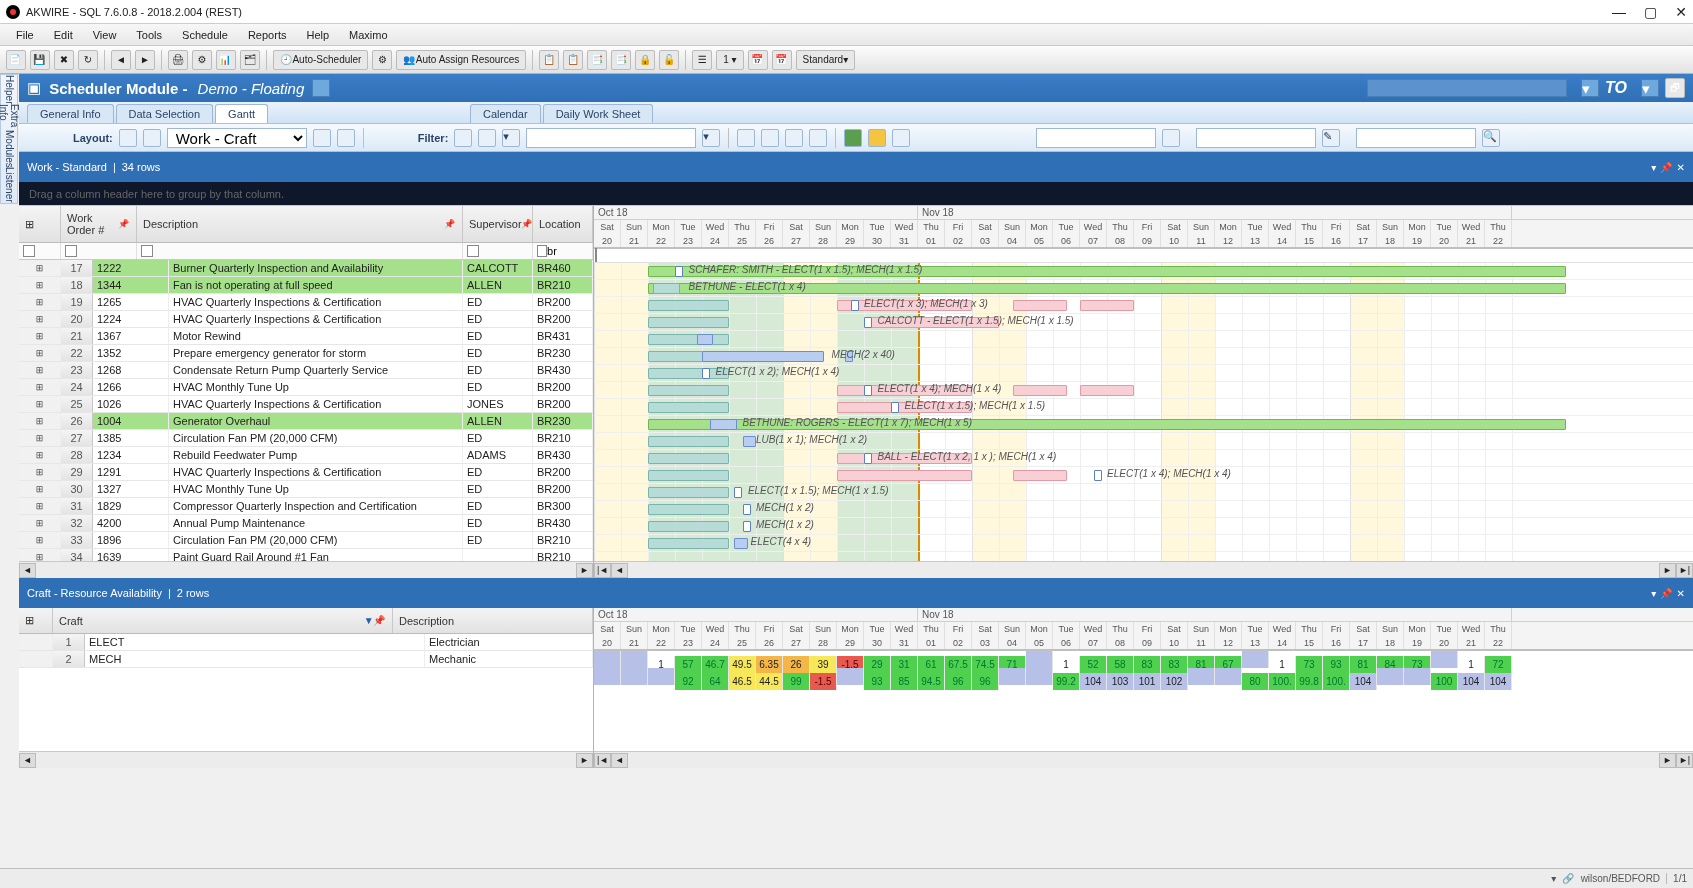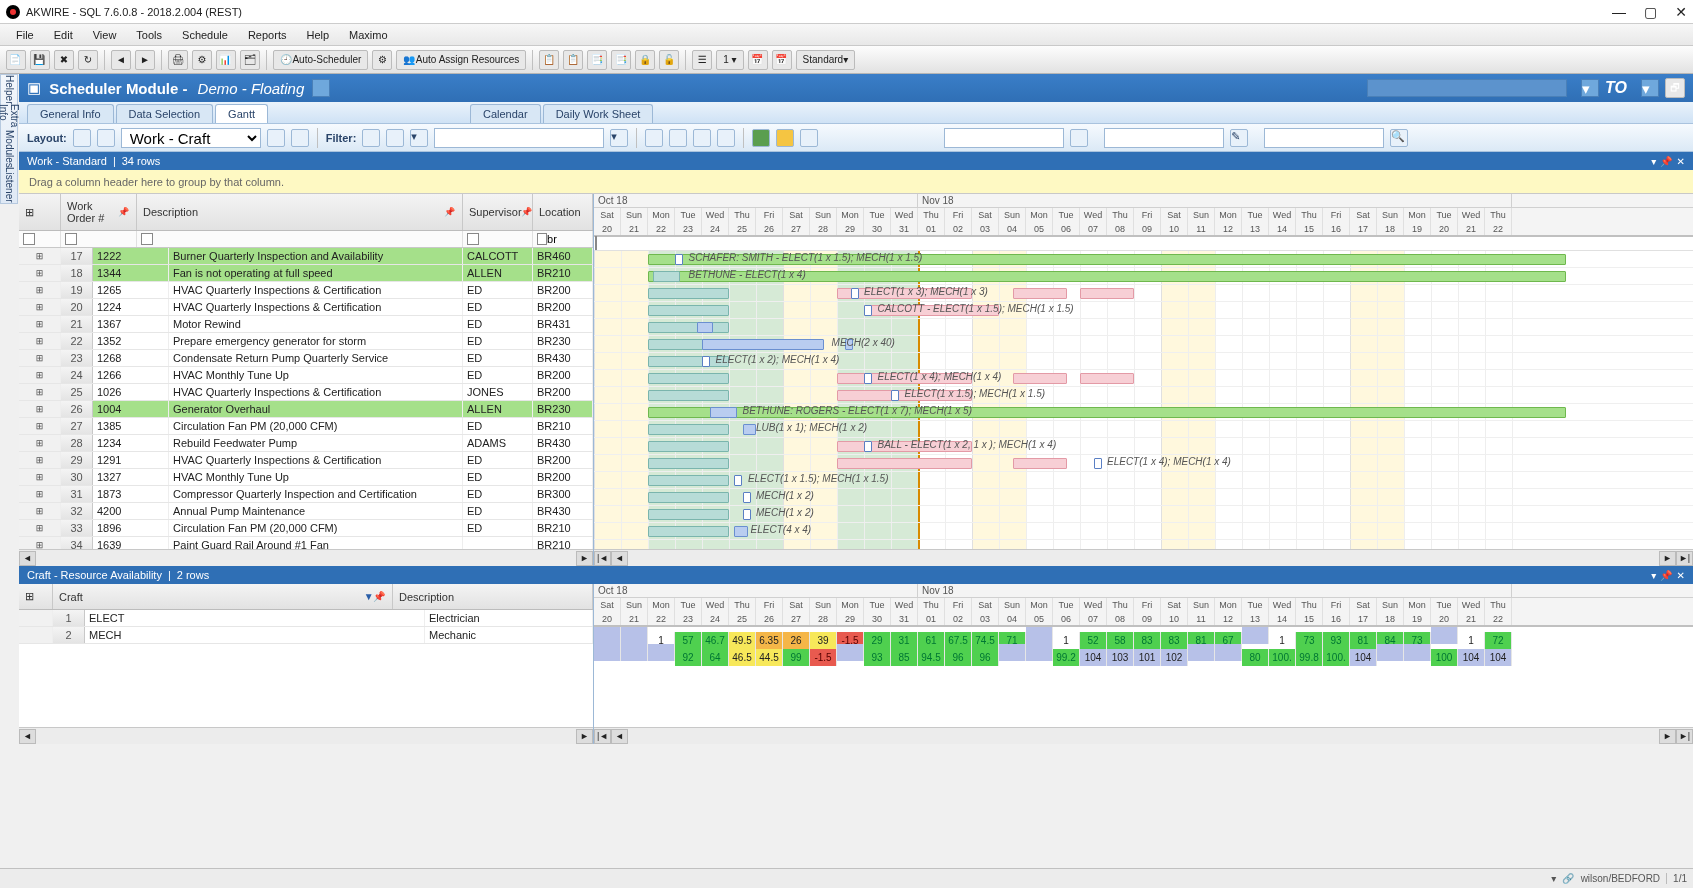--- a/index.html
+++ b/index.html
@@ -30,31 +30,31 @@
 .modhdr .to { font-weight:bold; font-style:italic; font-size:16px;}
 
 
 .tabsrow { height:22px; background:linear-gradient(#eaf3fb,#cfe2f5); border-bottom:1px solid #a9c3de; display:flex; align-items:flex-end; padding-left:8px; }
 .tab { padding:3px 12px; border:1px solid #9cb8d6; border-bottom:none; background:#d8e7f5; margin-right:2px; border-radius:3px 3px 0 0; color:#2a4469;}
 .tab.active { background:#fff; }
 .tabsep { width:10px; }
 
 
 .layfilt { height:28px; background:linear-gradient(#f6fafe,#dbe9f6); border-bottom:1px solid #a9c3de; display:flex; align-items:center; padding:0 8px; gap:6px; color:#2a4469;}
-.layfilt .lbl { font-weight:bold; }
+.layfilt .lbl { font-weight:bold;margin-left:46px; }
 .layfilt select,.layfilt input { height:20px; border:1px solid #9cb8d6; background:#fff; font-size:15px; padding:0 4px;}
 .smbtn { width:18px; height:18px; border:1px solid #9cb8d6; background:#e8f1fa; border-radius:2px; display:inline-block;}
 
 
-.panelhdr { height:18px; background:#2f6fb5; color:#fff; display:flex; align-items:center; padding:0 8px; font-size:11px;}
+.panelhdr { height:30px; background:#2f6fb5; color:#fff; display:flex; align-items:center; padding:0 8px; font-size:11px;}
 .panelhdr .ctrls { margin-left:auto; display:flex; gap:4px;}
 .panelhdr .ctrls span{ font-size:10px; cursor:default;}
 
 
-.grouphint { height:24px; background:#fef9c3; border-bottom:1px solid #c8c8c8; display:flex; align-items:center; padding:0 10px; color:#666;}
+.grouphint { height:24px; background:#0f172a; border-bottom:1px solid #c8c8c8; display:flex; align-items:center; padding:0 10px; color:#666;}
 
 
 .split-h { display:flex; }
 .grid-pane { width:575px; border-right:1px solid #9cb8d6; background:#fff; display:flex; flex-direction:column;}
 .gantt-pane { flex:1; background:#fff; display:flex; flex-direction:column; position:relative;}
 
 
 .gridhdr { display:flex; background:linear-gradient(#f4f4f4,#e2e2e2); border-bottom:1px solid #bcbcbc;}
 .gridhdr .gh { border-right:1px solid #c8c8c8; padding:6px 6px; color:#333; display:flex; align-items:center;}
 .gh.exp{width:42px;} .gh.wo{width:76px;} .gh.desc{flex:1;} .gh.sup{width:70px;} .gh.loc{width:60px;}
@@ -439,21 +439,21 @@
             <div class="c wo">1327</div>
             <div class="c desc">HVAC Monthly Tune Up</div>
             <div class="c sup">ED</div>
             <div class="c loc">BR200</div>
           </div>
           <div class="grow">
             <div class="c exp">
               <span class="expander">⊞</span>
             </div>
             <div class="c row">31</div>
-            <div class="c wo">1873</div>
+            <div class="c wo">1829</div>
             <div class="c desc">Compressor Quarterly Inspection and Certification</div>
             <div class="c sup">ED</div>
             <div class="c loc">BR300</div>
           </div>
           <div class="grow">
             <div class="c exp">
               <span class="expander">⊞</span>
             </div>
             <div class="c row">32</div>
             <div class="c wo">4200</div>

